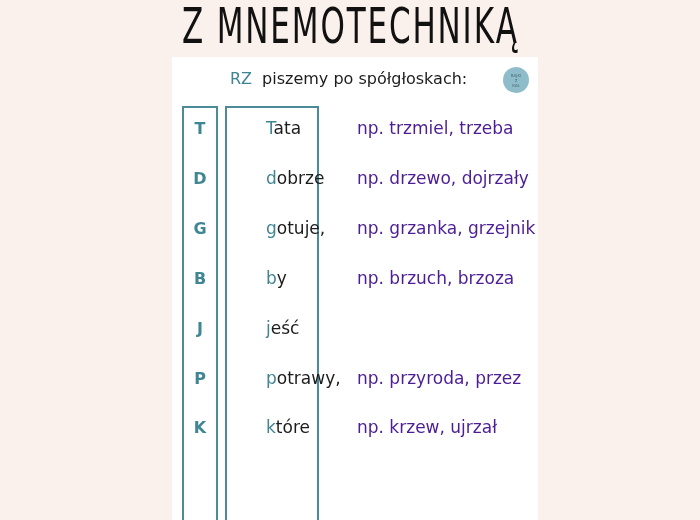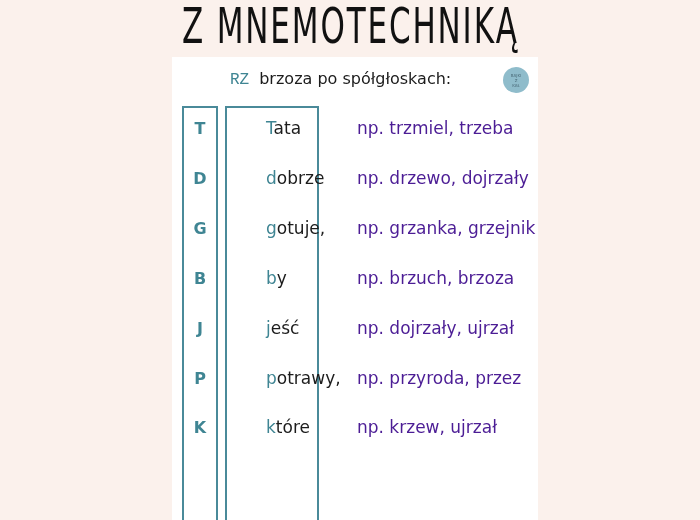--- a/index.html
+++ b/index.html
@@ -42,21 +42,20 @@
       position: absolute;
       left: 58px;
       top: 12px;
       font-size: 16px;
       color: #1c1c1c;
       white-space: nowrap;
     }
     .header .rz {
       color: #3f8593;
       margin-right: 10px;
-      font-family: Liberation Mono, monospace;
     }
     .badge {
       position: absolute;
       left: 331px;
       top: 10px;
       width: 26px;
       height: 26px;
       border-radius: 50%;
       background: #8fbccb;
       color: #4a6a78;
@@ -125,21 +124,21 @@
       margin-left: 24px;
     }
   </style>
 </head>
 <body>
 
 <div class="title">Z MNEMOTECHNIKĄ</div>
 
 <div class="panel">
   <div class="header">
-    <span class="rz">RZ</span><span>brzoza po spółgłoskach:</span>
+    <span class="rz">RZ</span><span>piszemy po spółgłoskach:</span>
   </div>
 
   <div class="badge">
     <span>BAJKI</span>
     <span>Z</span>
     <span>KAŁ</span>
   </div>
 
   <div class="box box-letters"></div>
   <div class="box box-words"></div>
@@ -164,21 +163,20 @@
 
   <div class="row" style="top:210px">
     <span class="letter">B</span>
     <span class="word"><span class="hl">b</span><span>y</span></span>
     <span class="example">np. brzuch, brzoza</span>
   </div>
 
   <div class="row" style="top:260px">
     <span class="letter">J</span>
     <span class="word"><span class="hl">j</span><span>eść</span></span>
-    <span class="example">np. dojrzały, ujrzał</span>
   </div>
 
   <div class="row" style="top:310px">
     <span class="letter">P</span>
     <span class="word"><span class="hl">p</span><span>otrawy,</span></span>
     <span class="example">np. przyroda, przez</span>
   </div>
 
   <div class="row" style="top:359px">
     <span class="letter">K</span>

